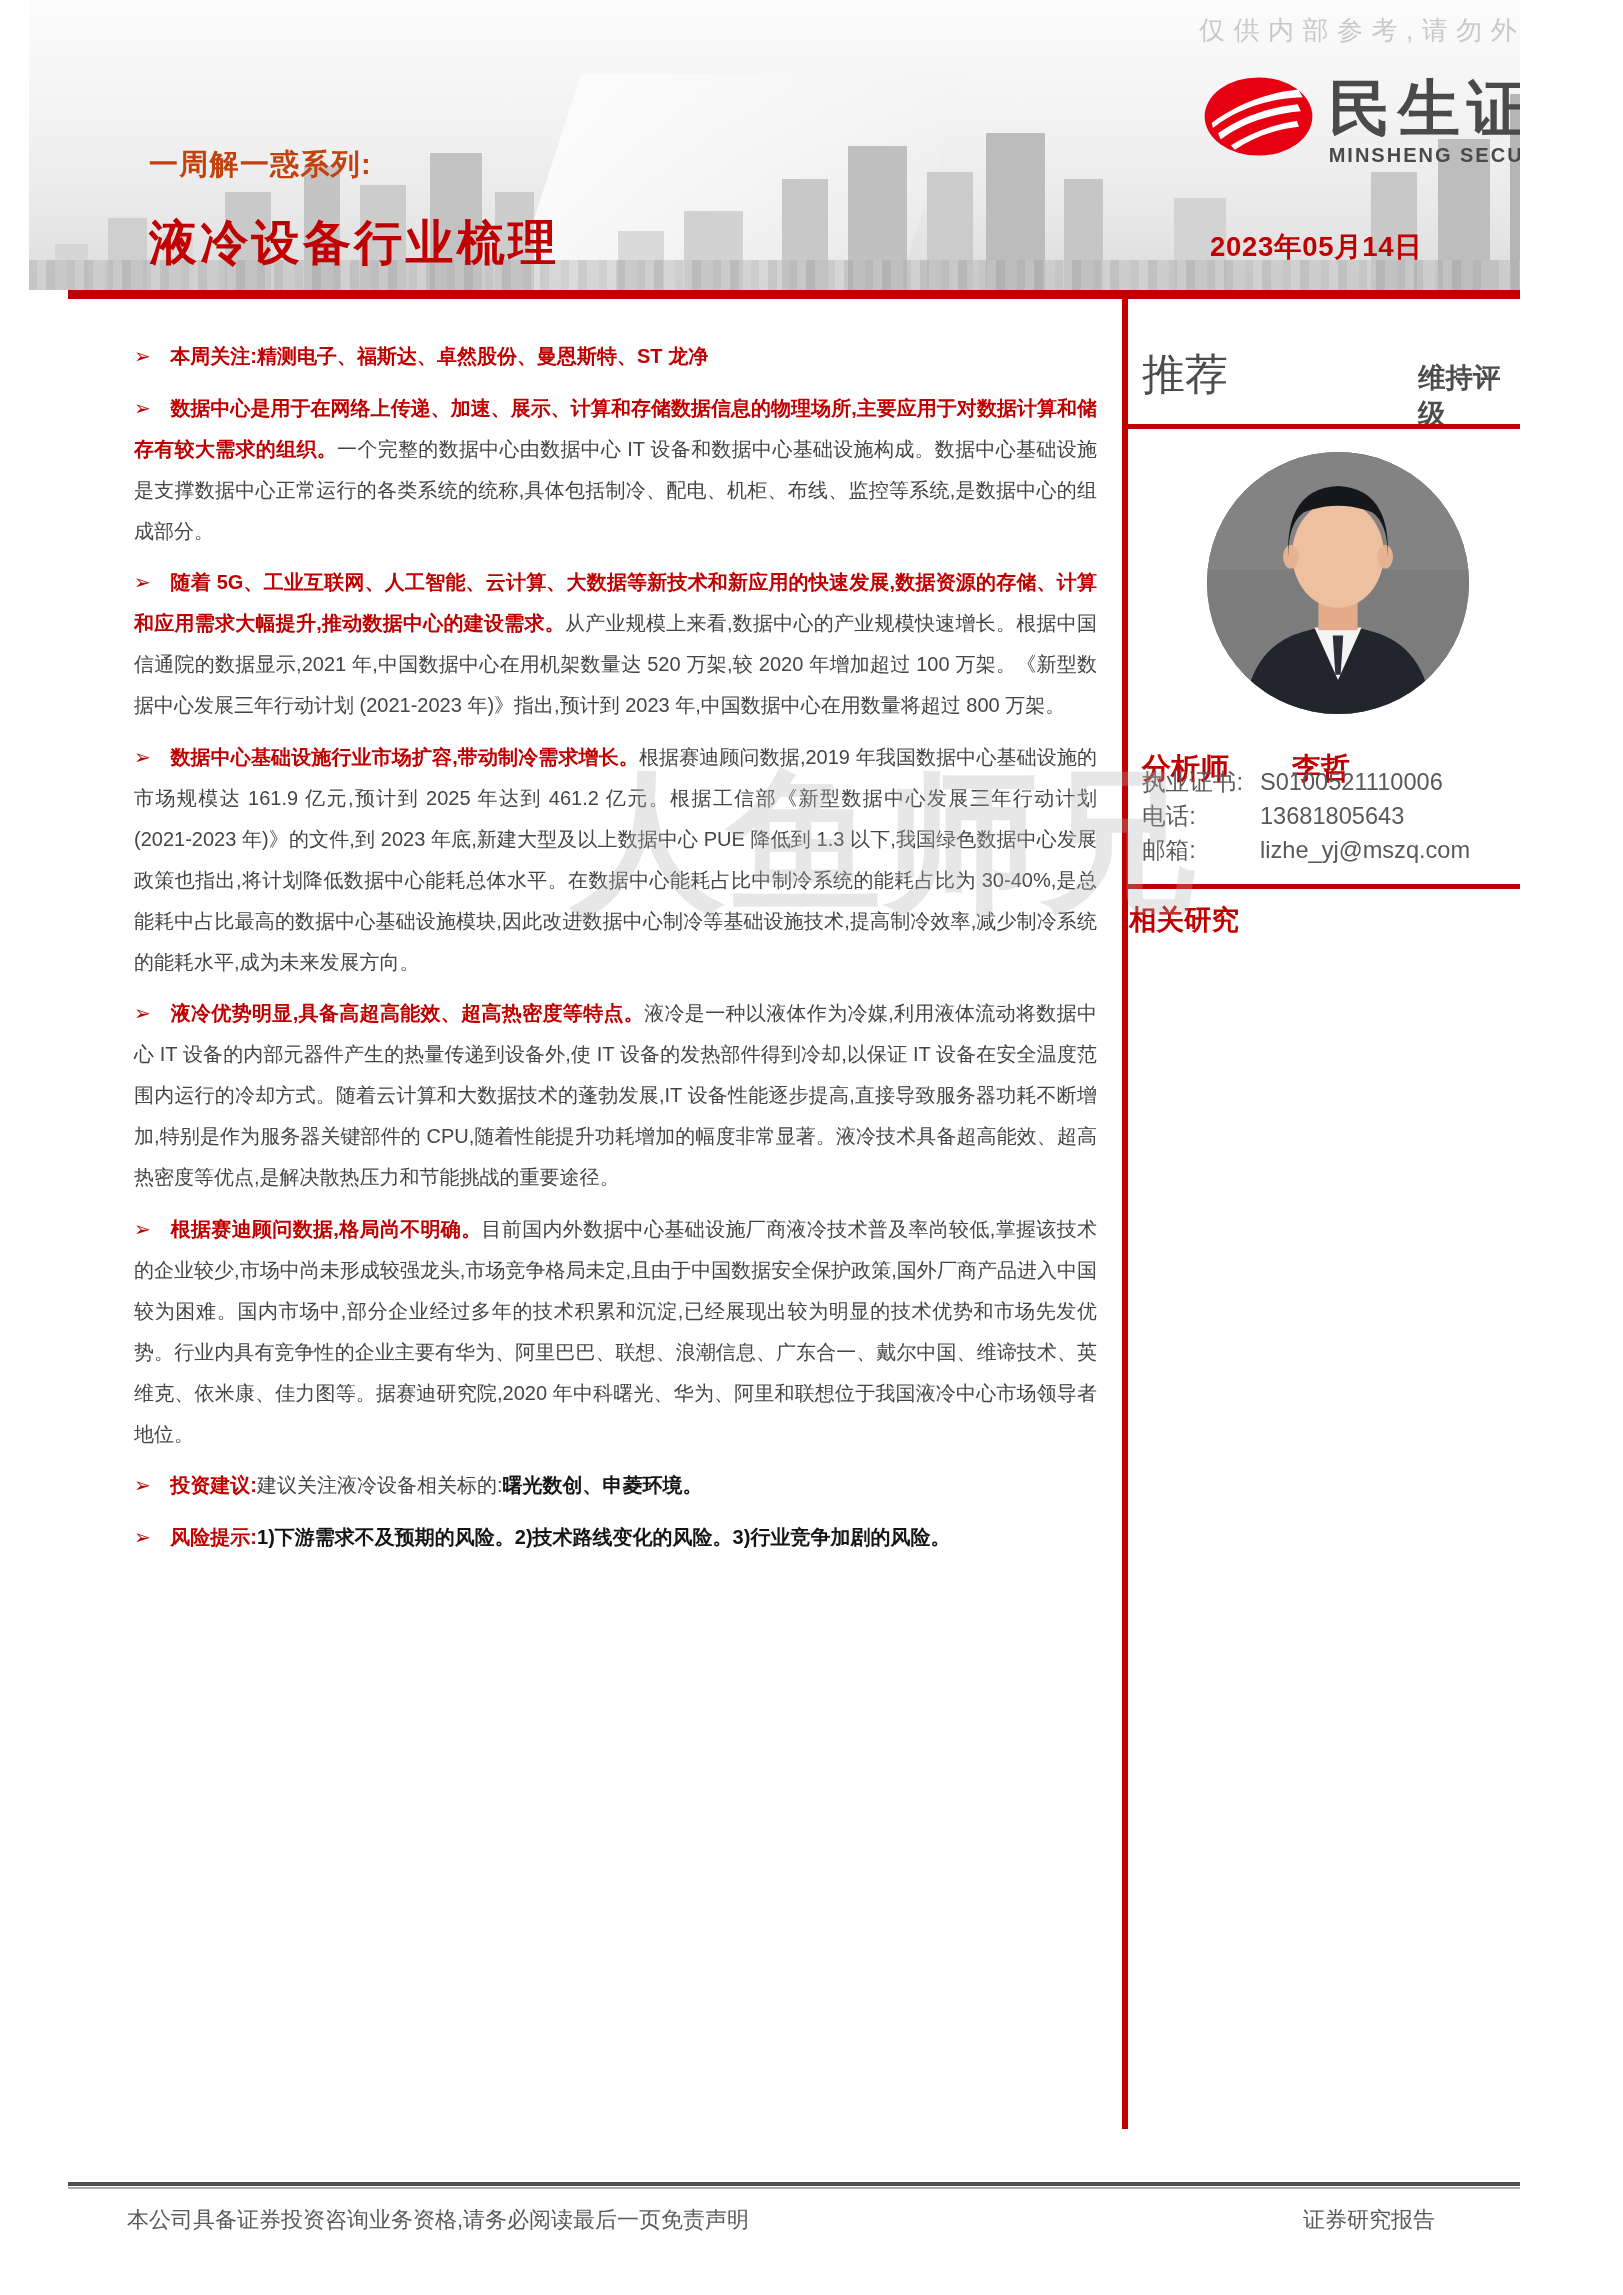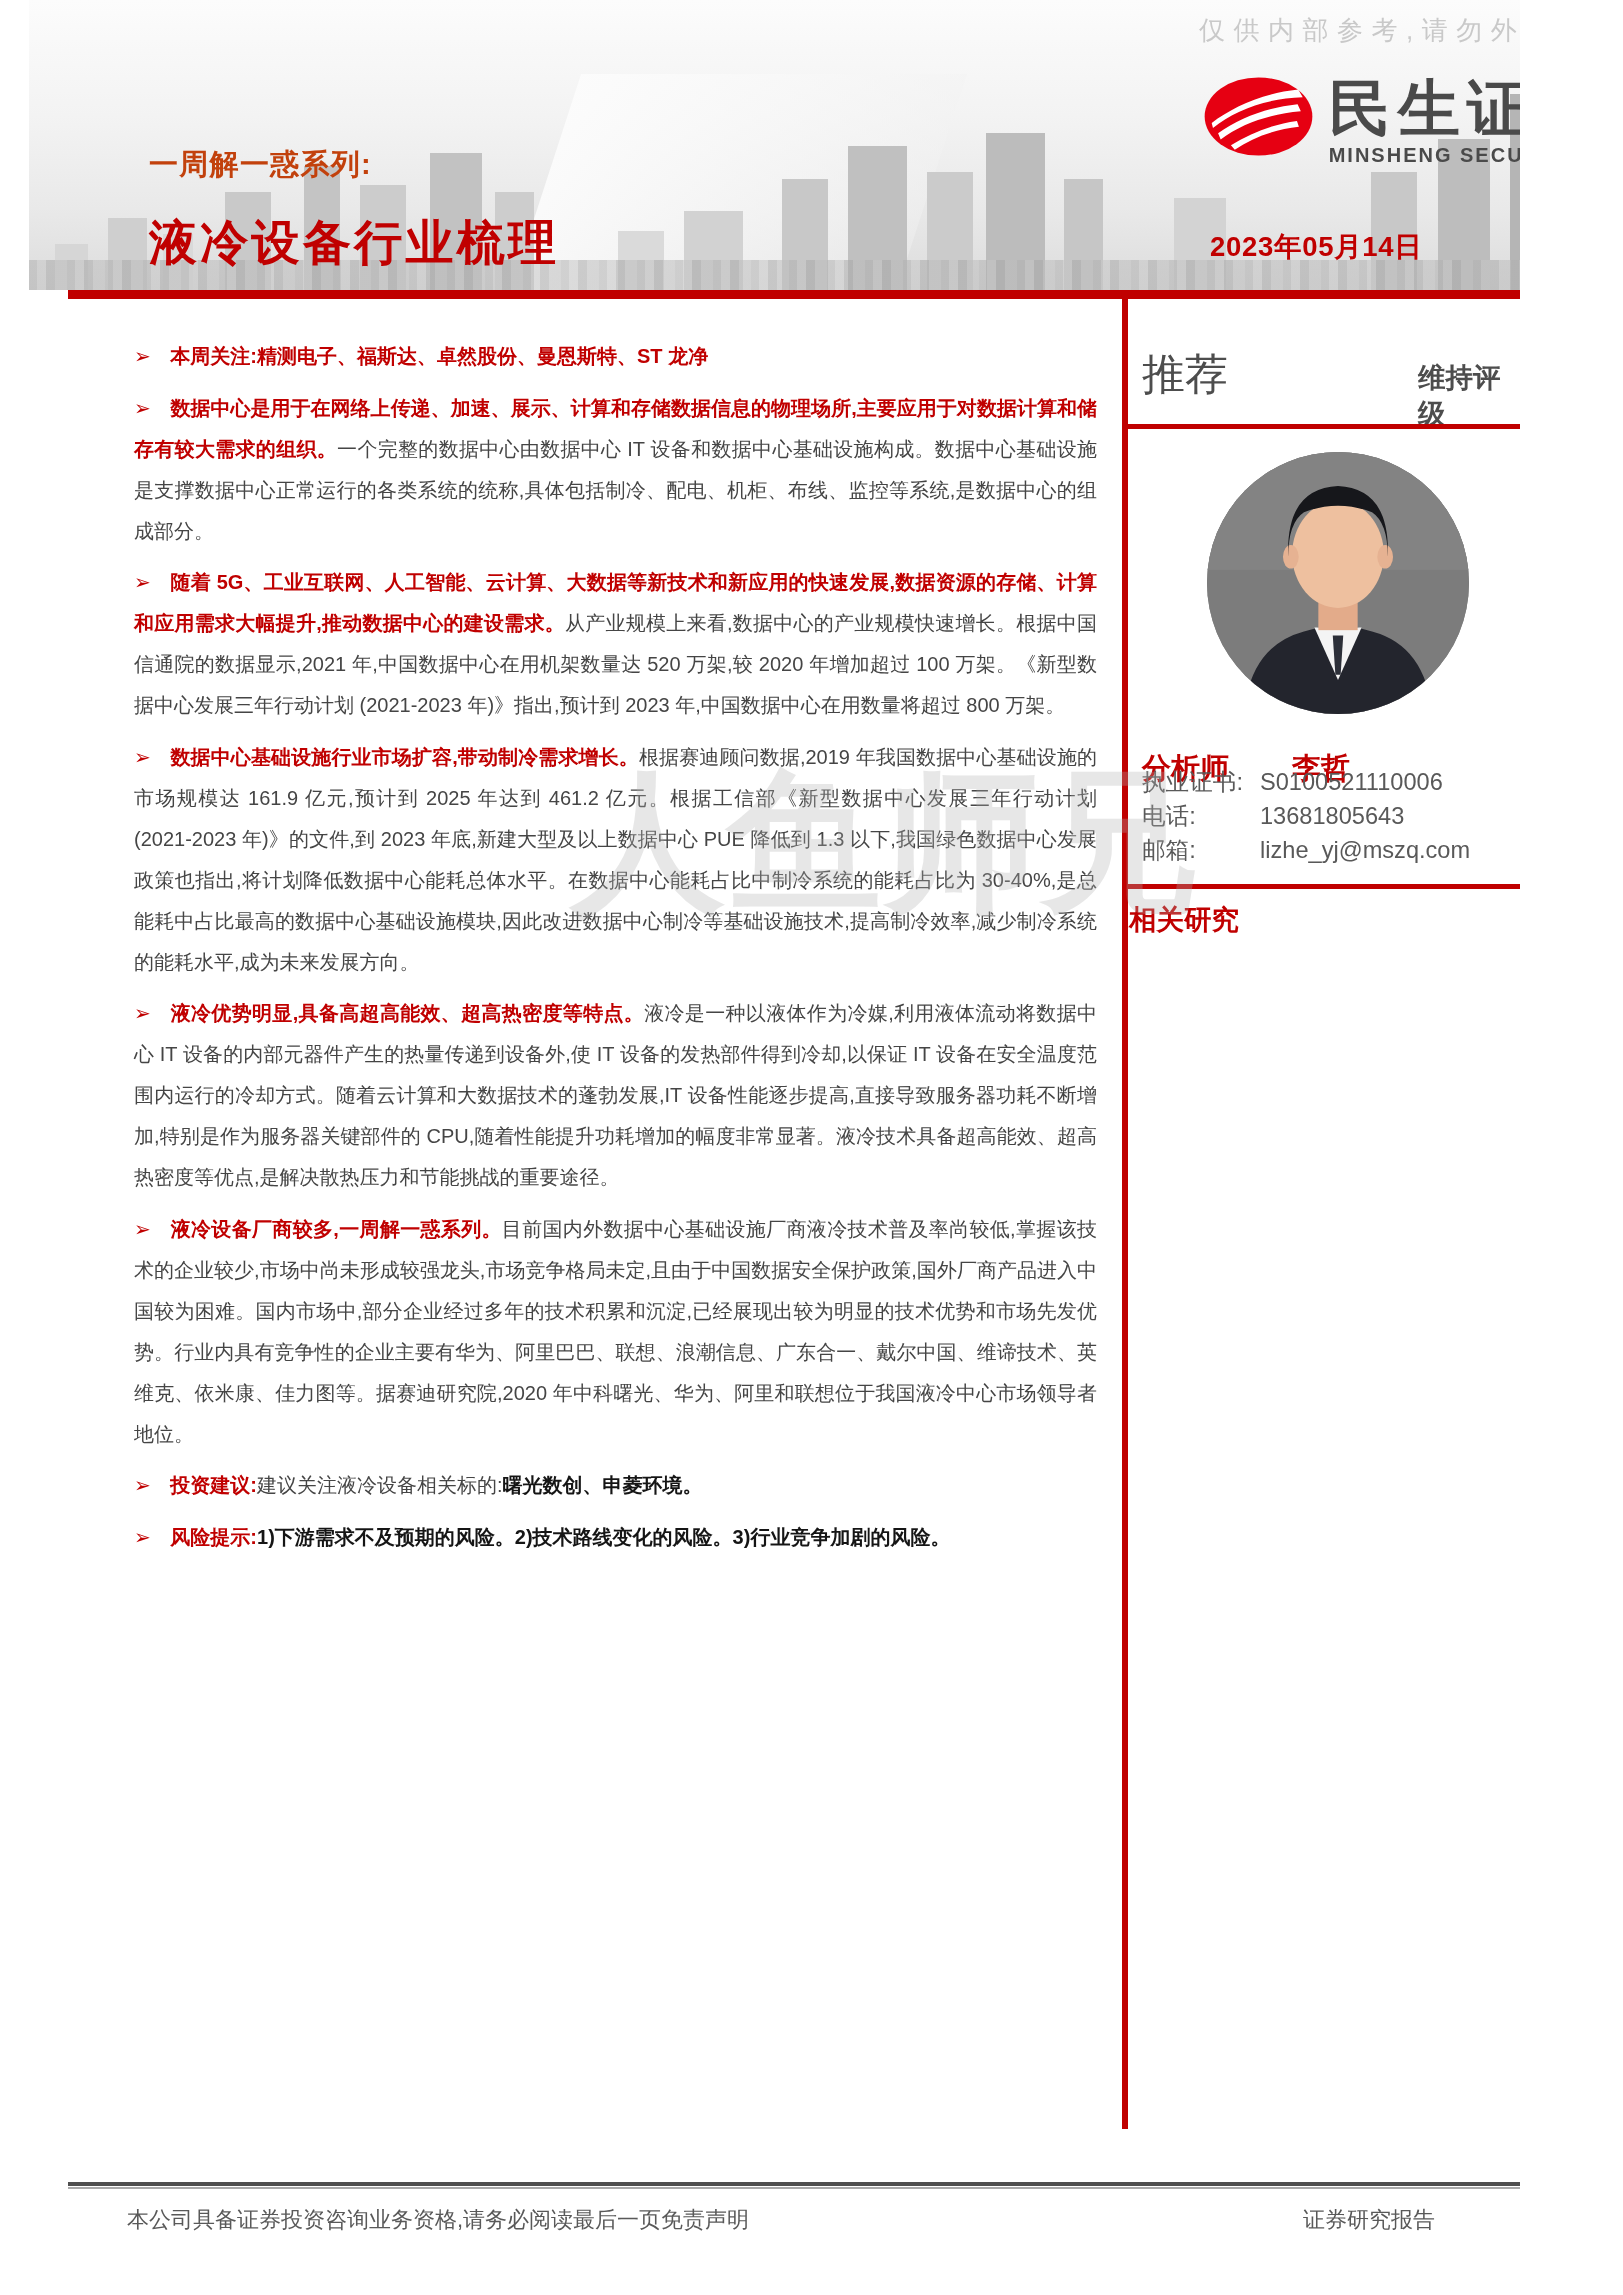--- a/index.html
+++ b/index.html
@@ -126,21 +126,21 @@
   <div class="report-title">液冷设备行业梳理</div>
   <div class="report-date">2023年05月14日</div>
   <div class="header-rule"></div>
 
   <div class="summary">
       <p class="bullet"><span class="arrow">➢</span><span class="seg-red">本周关注:精测电子、福斯达、卓然股份、曼恩斯特、ST 龙净</span></p>
       <p class="bullet"><span class="arrow">➢</span><span class="seg-red">数据中心是用于在网络上传递、加速、展示、计算和存储数据信息的物理场所,主要应用于对数据计算和储存有较大需求的组织。</span><span class="seg-plain">一个完整的数据中心由数据中心 IT 设备和数据中心基础设施构成。数据中心基础设施是支撑数据中心正常运行的各类系统的统称,具体包括制冷、配电、机柜、布线、监控等系统,是数据中心的组成部分。</span></p>
       <p class="bullet"><span class="arrow">➢</span><span class="seg-red">随着 5G、工业互联网、人工智能、云计算、大数据等新技术和新应用的快速发展,数据资源的存储、计算和应用需求大幅提升,推动数据中心的建设需求。</span><span class="seg-plain">从产业规模上来看,数据中心的产业规模快速增长。根据中国信通院的数据显示,2021 年,中国数据中心在用机架数量达 520 万架,较 2020 年增加超过 100 万架。《新型数据中心发展三年行动计划 (2021-2023 年)》指出,预计到 2023 年,中国数据中心在用数量将超过 800 万架。</span></p>
       <p class="bullet"><span class="arrow">➢</span><span class="seg-red">数据中心基础设施行业市场扩容,带动制冷需求增长。</span><span class="seg-plain">根据赛迪顾问数据,2019 年我国数据中心基础设施的市场规模达 161.9 亿元,预计到 2025 年达到 461.2 亿元。根据工信部《新型数据中心发展三年行动计划 (2021-2023 年)》的文件,到 2023 年底,新建大型及以上数据中心 PUE 降低到 1.3 以下,我国绿色数据中心发展政策也指出,将计划降低数据中心能耗总体水平。在数据中心能耗占比中制冷系统的能耗占比为 30-40%,是总能耗中占比最高的数据中心基础设施模块,因此改进数据中心制冷等基础设施技术,提高制冷效率,减少制冷系统的能耗水平,成为未来发展方向。</span></p>
       <p class="bullet"><span class="arrow">➢</span><span class="seg-red">液冷优势明显,具备高超高能效、超高热密度等特点。</span><span class="seg-plain">液冷是一种以液体作为冷媒,利用液体流动将数据中心 IT 设备的内部元器件产生的热量传递到设备外,使 IT 设备的发热部件得到冷却,以保证 IT 设备在安全温度范围内运行的冷却方式。随着云计算和大数据技术的蓬勃发展,IT 设备性能逐步提高,直接导致服务器功耗不断增加,特别是作为服务器关键部件的 CPU,随着性能提升功耗增加的幅度非常显著。液冷技术具备超高能效、超高热密度等优点,是解决散热压力和节能挑战的重要途径。</span></p>
-      <p class="bullet"><span class="arrow">➢</span><span class="seg-red">液冷设备厂商较多,一周解一惑系列。</span><span class="seg-plain">目前国内外数据中心基础设施厂商液冷技术普及率尚较低,掌握该技术的企业较少,市场中尚未形成较强龙头,市场竞争格局未定,且由于中国数据安全保护政策,国外厂商产品进入中国较为困难。国内市场中,部分企业经过多年的技术积累和沉淀,已经展现出较为明显的技术优势和市场先发优势。行业内具有竞争性的企业主要有华为、阿里巴巴、联想、浪潮信息、广东合一、戴尔中国、维谛技术、英维克、依米康、佳力图等。据赛迪研究院,2020 年中科曙光、华为、阿里和联想位于我国液冷中心市场领导者地位。</span></p>
+      <p class="bullet"><span class="arrow">➢</span><span class="seg-red">根据赛迪顾问数据,格局尚不明确。</span><span class="seg-plain">目前国内外数据中心基础设施厂商液冷技术普及率尚较低,掌握该技术的企业较少,市场中尚未形成较强龙头,市场竞争格局未定,且由于中国数据安全保护政策,国外厂商产品进入中国较为困难。国内市场中,部分企业经过多年的技术积累和沉淀,已经展现出较为明显的技术优势和市场先发优势。行业内具有竞争性的企业主要有华为、阿里巴巴、联想、浪潮信息、广东合一、戴尔中国、维谛技术、英维克、依米康、佳力图等。据赛迪研究院,2020 年中科曙光、华为、阿里和联想位于我国液冷中心市场领导者地位。</span></p>
       <p class="bullet"><span class="arrow">➢</span><span class="seg-red">投资建议:</span><span class="seg-plain">建议关注液冷设备相关标的:</span><span class="seg-bold">曙光数创、申菱环境。</span></p>
       <p class="bullet"><span class="arrow">➢</span><span class="seg-red">风险提示:</span><span class="seg-bold">1)下游需求不及预期的风险。2)技术路线变化的风险。3)行业竞争加剧的风险。</span></p>
     </div>
 
   <div class="page-watermark">人鱼师兄</div>
 
   <div class="vrule"></div>
   <div class="rating">推荐</div>
   <div class="rating-action">维持评级</div>
   <div class="sb-rule sb-rule1"></div>

